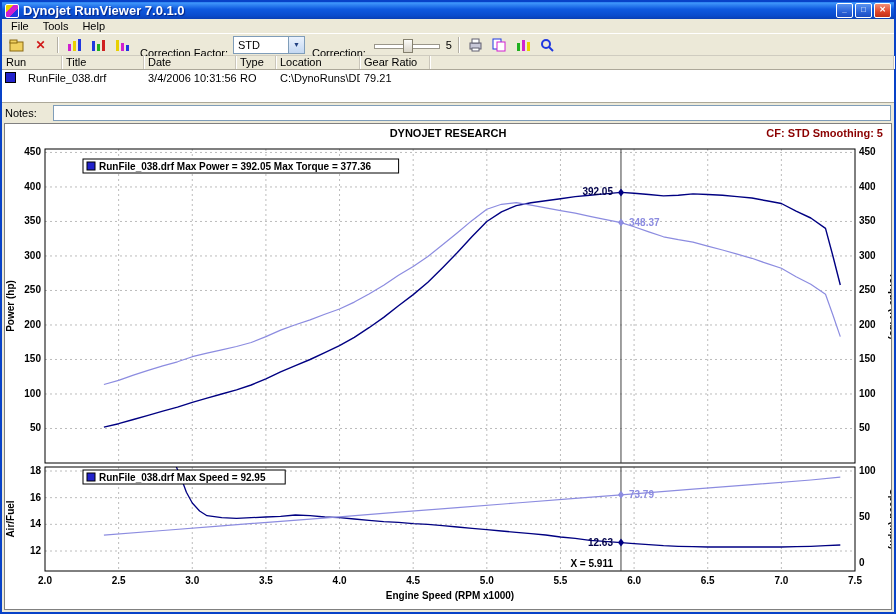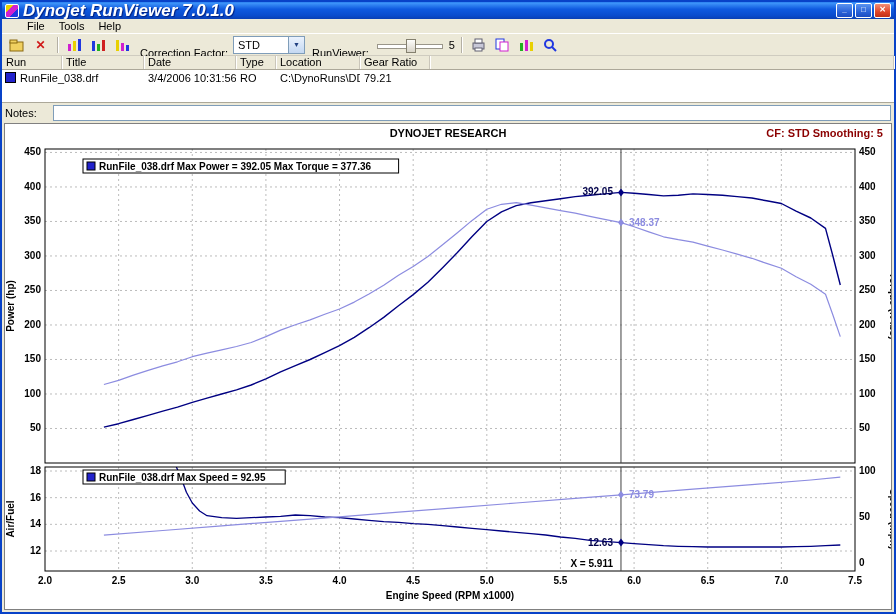--- a/index.html
+++ b/index.html
@@ -10,28 +10,28 @@
   }
   .window{position:absolute;inset:0;border:2px solid #0842c8;display:flex;flex-direction:column;background:#ece9d8;}
   
   .titlebar{
     height:17px;flex:0 0 17px;display:flex;align-items:center;gap:4px;padding:0 3px;
     background:linear-gradient(to bottom,#2a80f0 0%,#3c92f8 8%,#0f5ae0 42%,#0a4ccd 80%,#0a40b4 100%);
   }
   .app-icon{width:12px;height:12px;border-radius:2px;
     background:linear-gradient(135deg,#e8d000 0 33%,#d020d0 33% 66%,#2038e0 66% 100%);
     border:1px solid #fff;}
-  .title-text{color:#fff;font-weight:bold;font-size:17px;text-shadow:1px 1px 1px #002080;flex:1;font-style:italic;}
+  .title-text{color:#fff;font-weight:bold;font-size:13px;text-shadow:1px 1px 1px #002080;flex:1;}
   .win-buttons{display:flex;gap:2px;}
   .win-btn{width:15px;height:13px;border-radius:2px;border:1px solid #fff;
     background:linear-gradient(#5a93f0,#2a62d8 60%,#1c4cc0);color:#fff;
     font-size:8px;line-height:11px;text-align:center;font-weight:bold;}
   .win-btn.close{background:linear-gradient(#f09078,#e04428 60%,#c03018);}
   
-  .menubar{height:14px;flex:0 0 14px;display:flex;align-items:center;padding-left:18px;background:#ece9d8;}
+  .menubar{height:14px;flex:0 0 14px;display:flex;align-items:center;padding-left:2px;background:#ece9d8;}
   .menu-item{padding:0 7px;}
   
   .toolbar{height:21px;flex:0 0 21px;display:flex;align-items:center;gap:3px;padding:0 4px;
     border-top:1px solid #fff;border-bottom:1px solid #cfccc0;background:#ece9d8;}
   .tb-btn{width:19px;height:18px;display:inline-flex;align-items:center;justify-content:center;border:1px solid transparent;}
   .tb-sep{width:1px;height:16px;background:#b4b0a4;margin:0 3px;box-shadow:1px 0 0 #fff;}
   .close-x{color:#d01818;font-weight:bold;font-size:12px;line-height:12px;}
   .tb-label{margin:16px 2px 0 4px;}
   .dropdown{display:inline-flex;align-items:center;height:16px;border:1px solid #7f9db9;background:#fff;gap:18px;}
   .dropdown .dd-text{padding:0 4px;min-width:28px;}
@@ -42,21 +42,21 @@
   .slider-thumb{position:absolute;left:29px;top:1px;width:8px;height:12px;
     background:linear-gradient(#fdfdfb,#d8d4c8);border:1px solid #84806f;}
   
   .list-header{height:13px;flex:0 0 13px;display:grid;
     grid-template-columns:60px 82px 92px 40px 84px 70px 1fr;
     background:#ece9d8;border-bottom:1px solid #aca899;}
   .lh-cell{border-right:1px solid #cac6ba;box-shadow:1px 0 0 #fff;padding:0 0 0 4px;line-height:13px;overflow:hidden;}
   .list-area{height:32px;flex:0 0 32px;background:#fff;border-bottom:1px solid #aca899;}
   .list-row{height:15px;display:grid;grid-template-columns:60px 82px 92px 40px 84px 70px 1fr;align-items:center;}
   .lr-cell{padding-left:4px;white-space:nowrap;overflow:hidden;}
-  .run-cell{display:flex;align-items:center;gap:4px;padding-left:3px;overflow:visible;}
+  .run-cell{display:flex;align-items:center;gap:12px;padding-left:3px;overflow:visible;}
   .run-swatch{width:9px;height:9px;background:#2222cc;border:1px solid #000;flex:0 0 9px;}
   
   .notesbar{height:17px;flex:0 0 17px;display:flex;align-items:center;gap:16px;padding:1px 3px;}
   .notes-input{flex:1;height:14px;border:1px solid #7f9db9;background:#fff;
     font-family:"Liberation Sans",sans-serif;font-size:11px;padding:0 2px;}
   
   .chartframe{flex:1;margin:1px 2px 2px 2px;background:#fff;border:1px solid #808080;
     display:flex;flex-direction:column;overflow:hidden;}
   .chartheader{height:17px;flex:0 0 17px;position:relative;background:#fff;}
   .chart-title{position:absolute;left:0;right:0;top:3px;text-align:center;font-weight:bold;font-size:11px;}
@@ -114,21 +114,21 @@
           <rect x="1" y="2" width="3" height="11" fill="#e8d000"></rect>
           <rect x="6" y="5" width="3" height="8" fill="#d020d0"></rect>
           <rect x="11" y="7" width="3" height="6" fill="#2038e0"></rect>
         </svg>
     </span>
     <span class="tb-label">Correction Factor:</span>
     <span class="dropdown">
       <span class="dd-text">STD</span>
       <span class="dd-arrow">▼</span>
     </span>
-    <span class="tb-label">RunViewer:</span>
+    <span class="tb-label">Correction:</span>
     <span class="slider">
       <span class="slider-track"></span>
       <span class="slider-thumb"></span>
     </span>
     <span>5</span>
     <span class="tb-sep"></span>
     <span class="tb-btn">
       <svg width="15" height="14">
           <rect x="2" y="5" width="11" height="6" fill="#c8c8d8" stroke="#606070"></rect>
           <rect x="4" y="1" width="7" height="4" fill="#fff" stroke="#606070"></rect>

